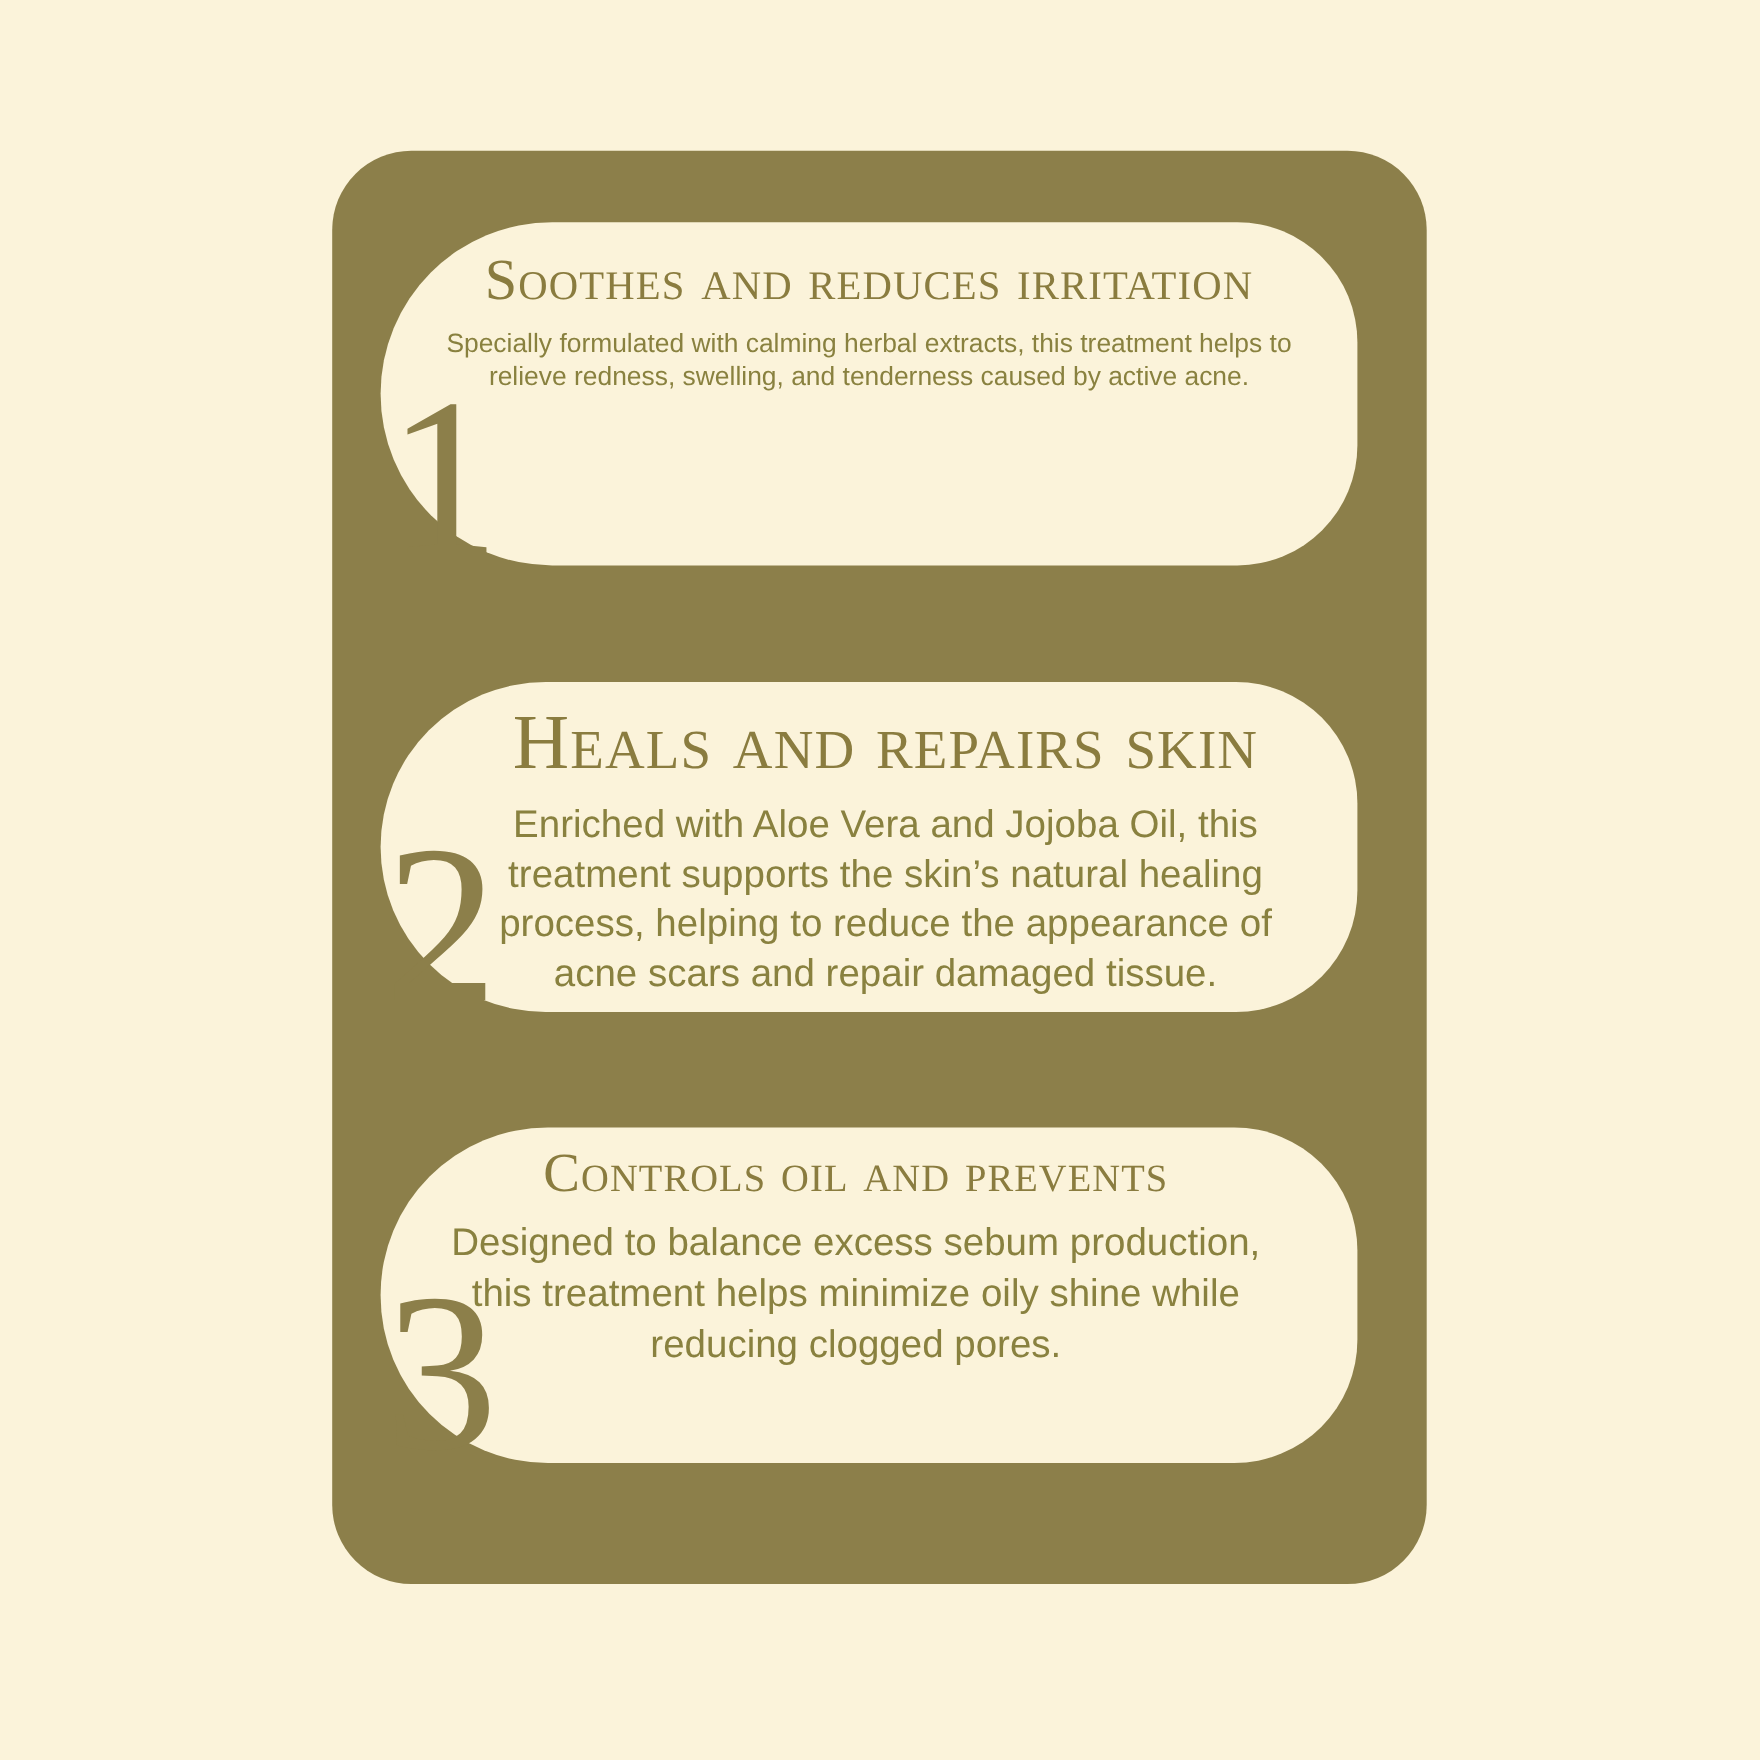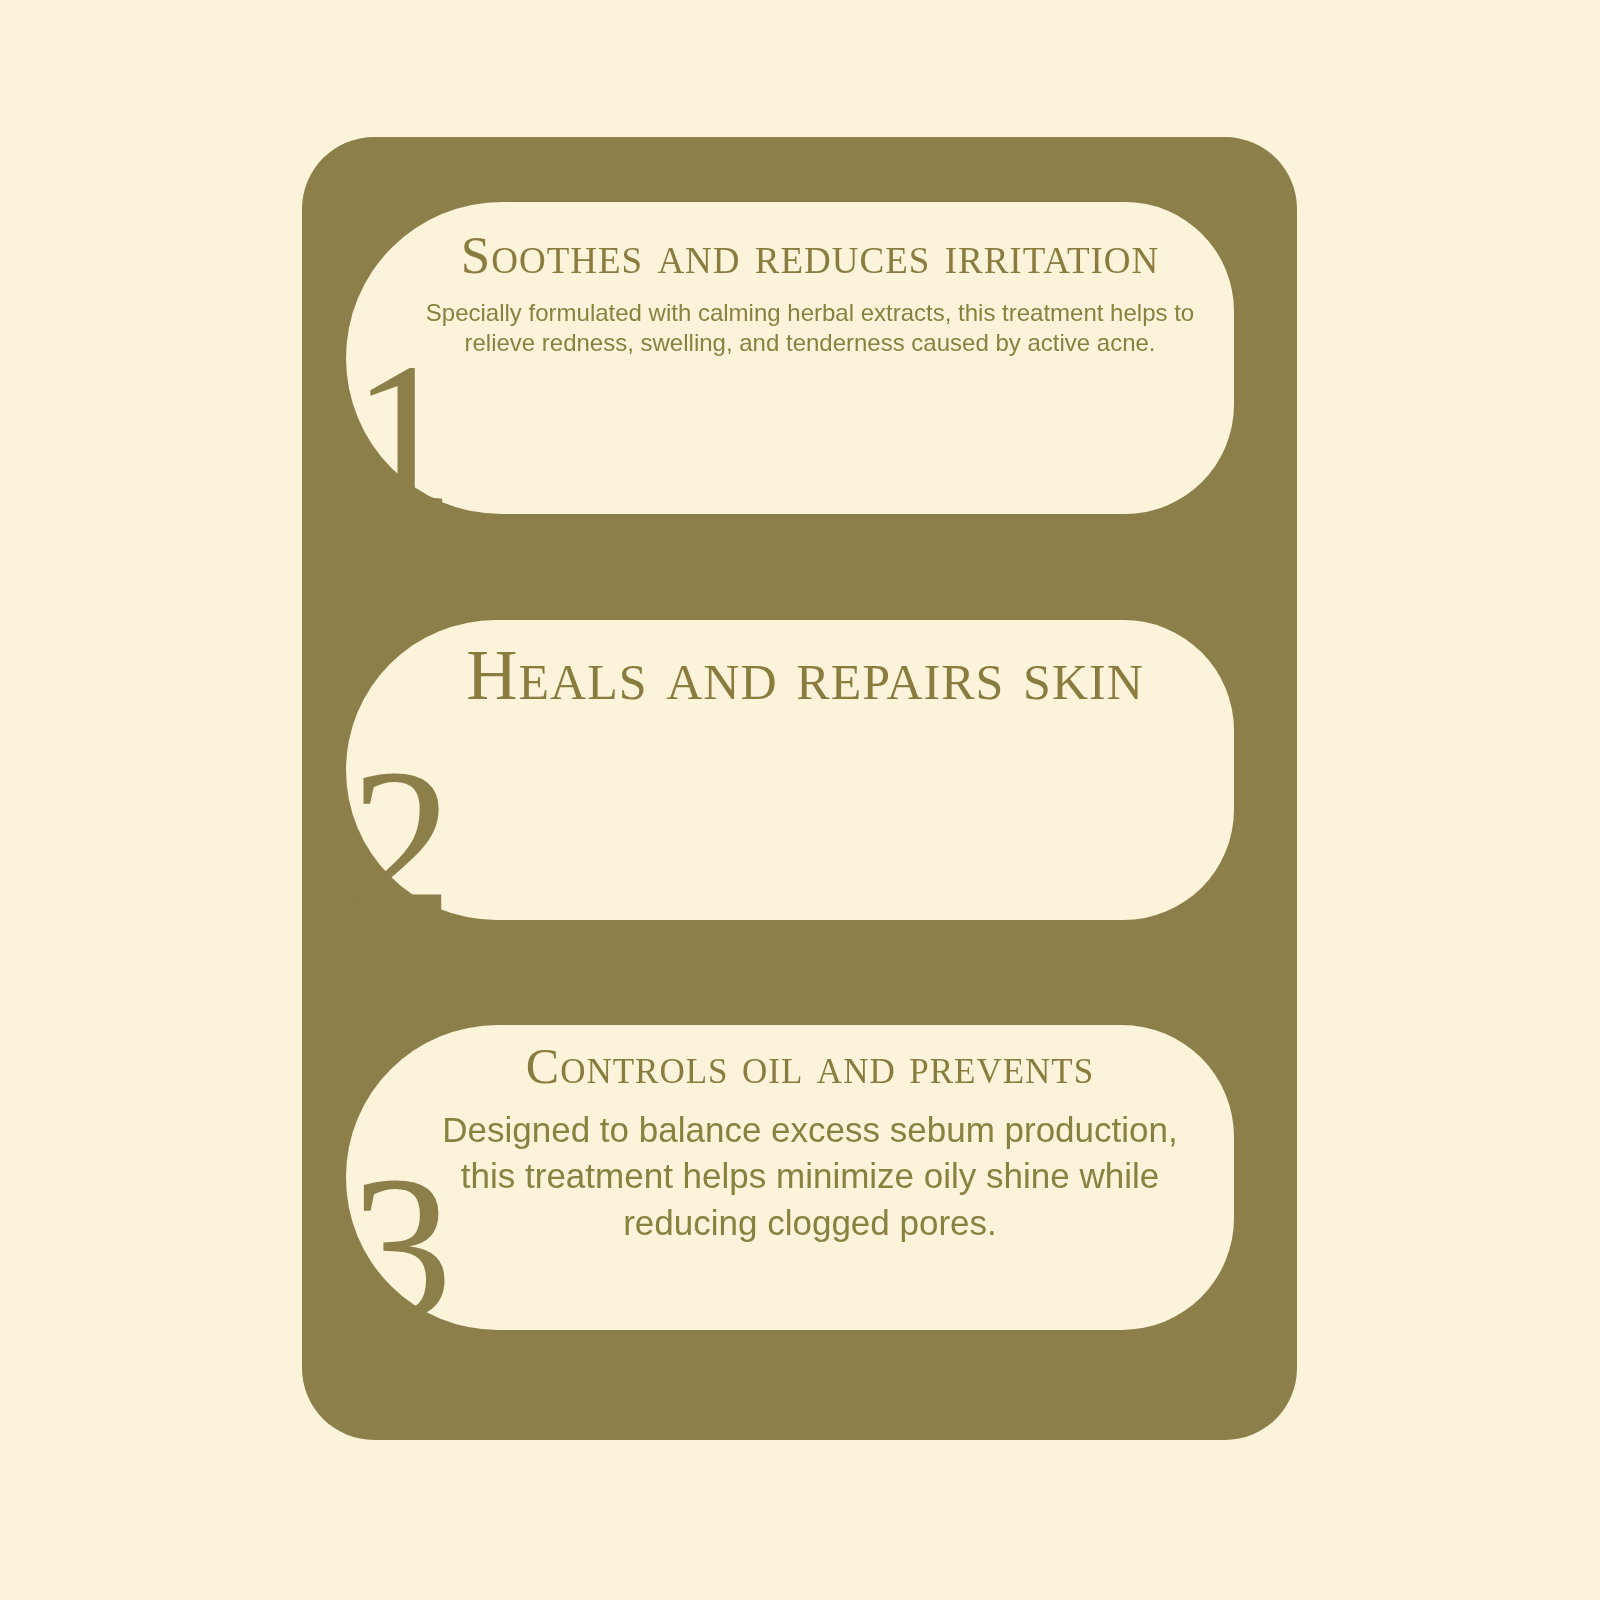--- a/index.html
+++ b/index.html
@@ -84,23 +84,23 @@
     left: 350px;
     top: 1145px;
     font-size: 205px;
   }
 
   
   .card-text {
     position: absolute;
     text-align: center;
   }
-  .t1 { left: 420px; top: 228px; width: 780px; }
+  .t1 { left: 400px; top: 228px; width: 780px; }
   .t2 { left: 430px; top: 638px; width: 750px; }
-  .t3 { left: 440px; top: 1040px; width: 740px; }
+  .t3 { left: 408px; top: 1040px; width: 740px; }
 
   .card-title {
     color: #8A7C3F;
     font-family: "Liberation Serif", serif;
     font-variant: small-caps;
     font-weight: 400;
     font-size: 53px;
     letter-spacing: 1px;
     line-height: 1.05;
     margin: 0 0 14px 0;
@@ -132,20 +132,21 @@
   <div class="numeral numeral-1">1</div>
   <div class="card-text t1">
     <h2 class="card-title">Soothes and reduces irritation</h2>
     <p class="card-body">Specially formulated with calming herbal extracts, this treatment helps to relieve redness, swelling, and tenderness caused by active acne.</p>
   </div>
 
   <div class="card card-2"></div>
   <div class="numeral numeral-2">2</div>
   <div class="card-text t2">
     <h2 class="card-title">Heals and repairs skin</h2>
+    <p class="card-body">Enriched with Aloe Vera and Jojoba Oil, this treatment supports the skin’s natural healing process, helping to reduce the appearance of acne scars and repair damaged tissue.</p>
   </div>
 
   <div class="card card-3"></div>
   <div class="numeral numeral-3">3</div>
   <div class="card-text t3">
     <h2 class="card-title">Controls oil and prevents</h2>
     <p class="card-body">Designed to balance excess sebum production, this treatment helps minimize oily shine while reducing clogged pores.</p>
   </div>
 
 </div>

